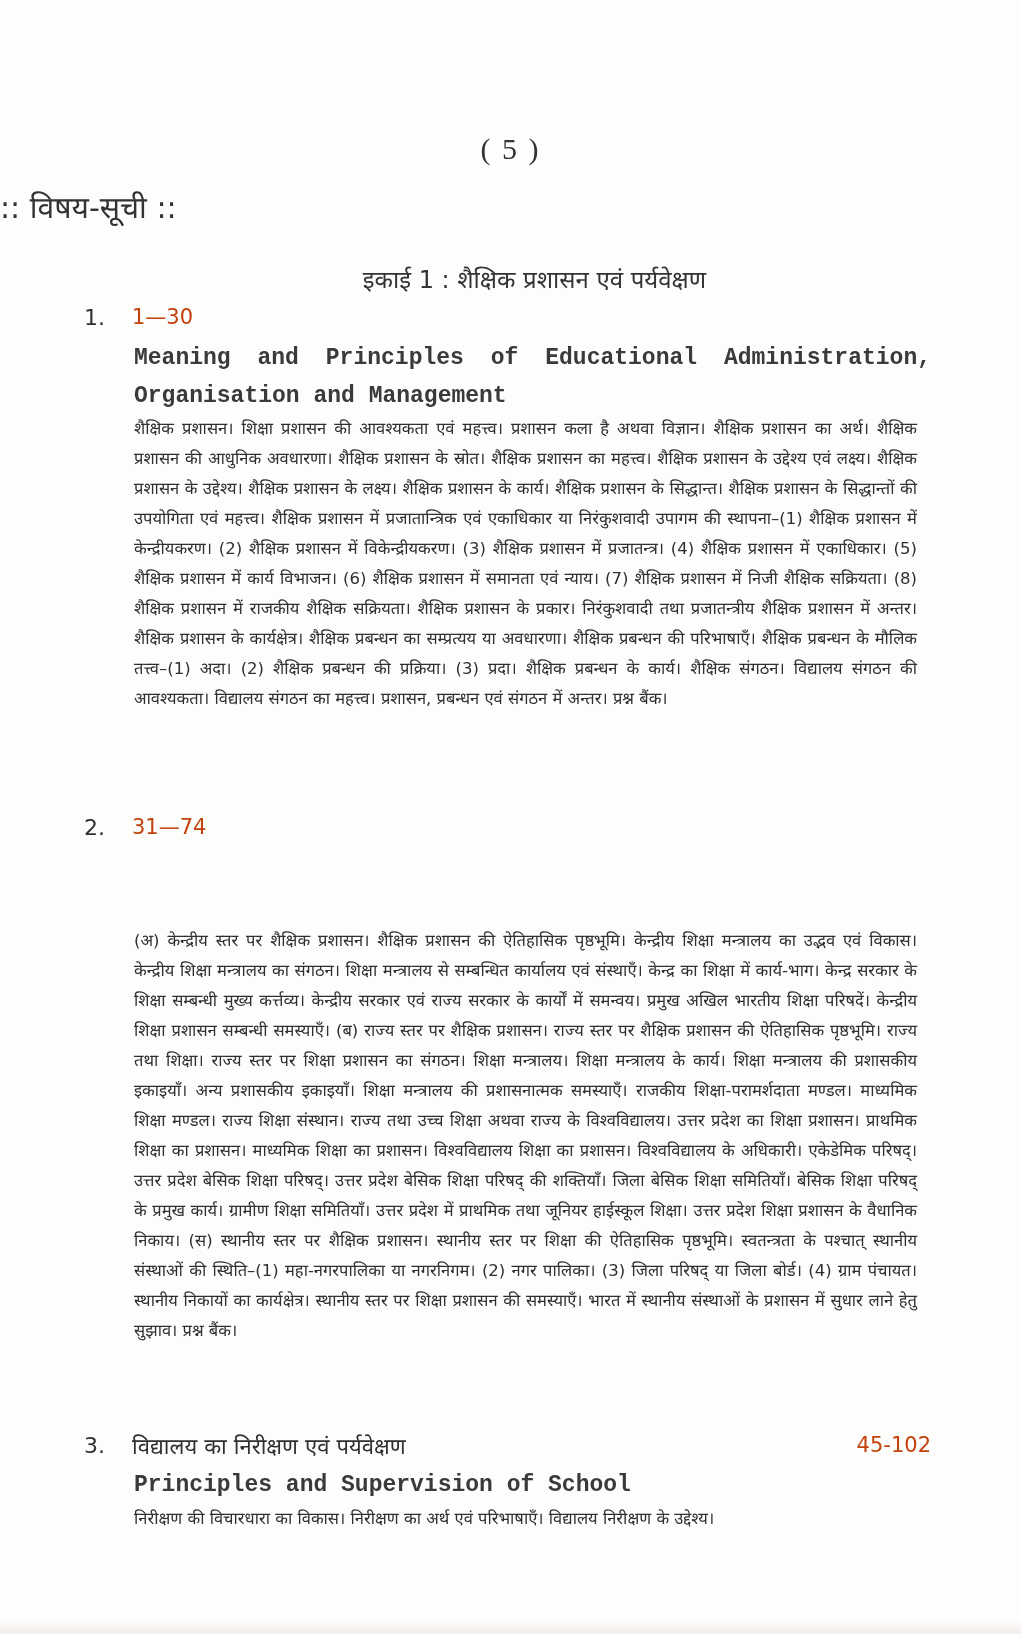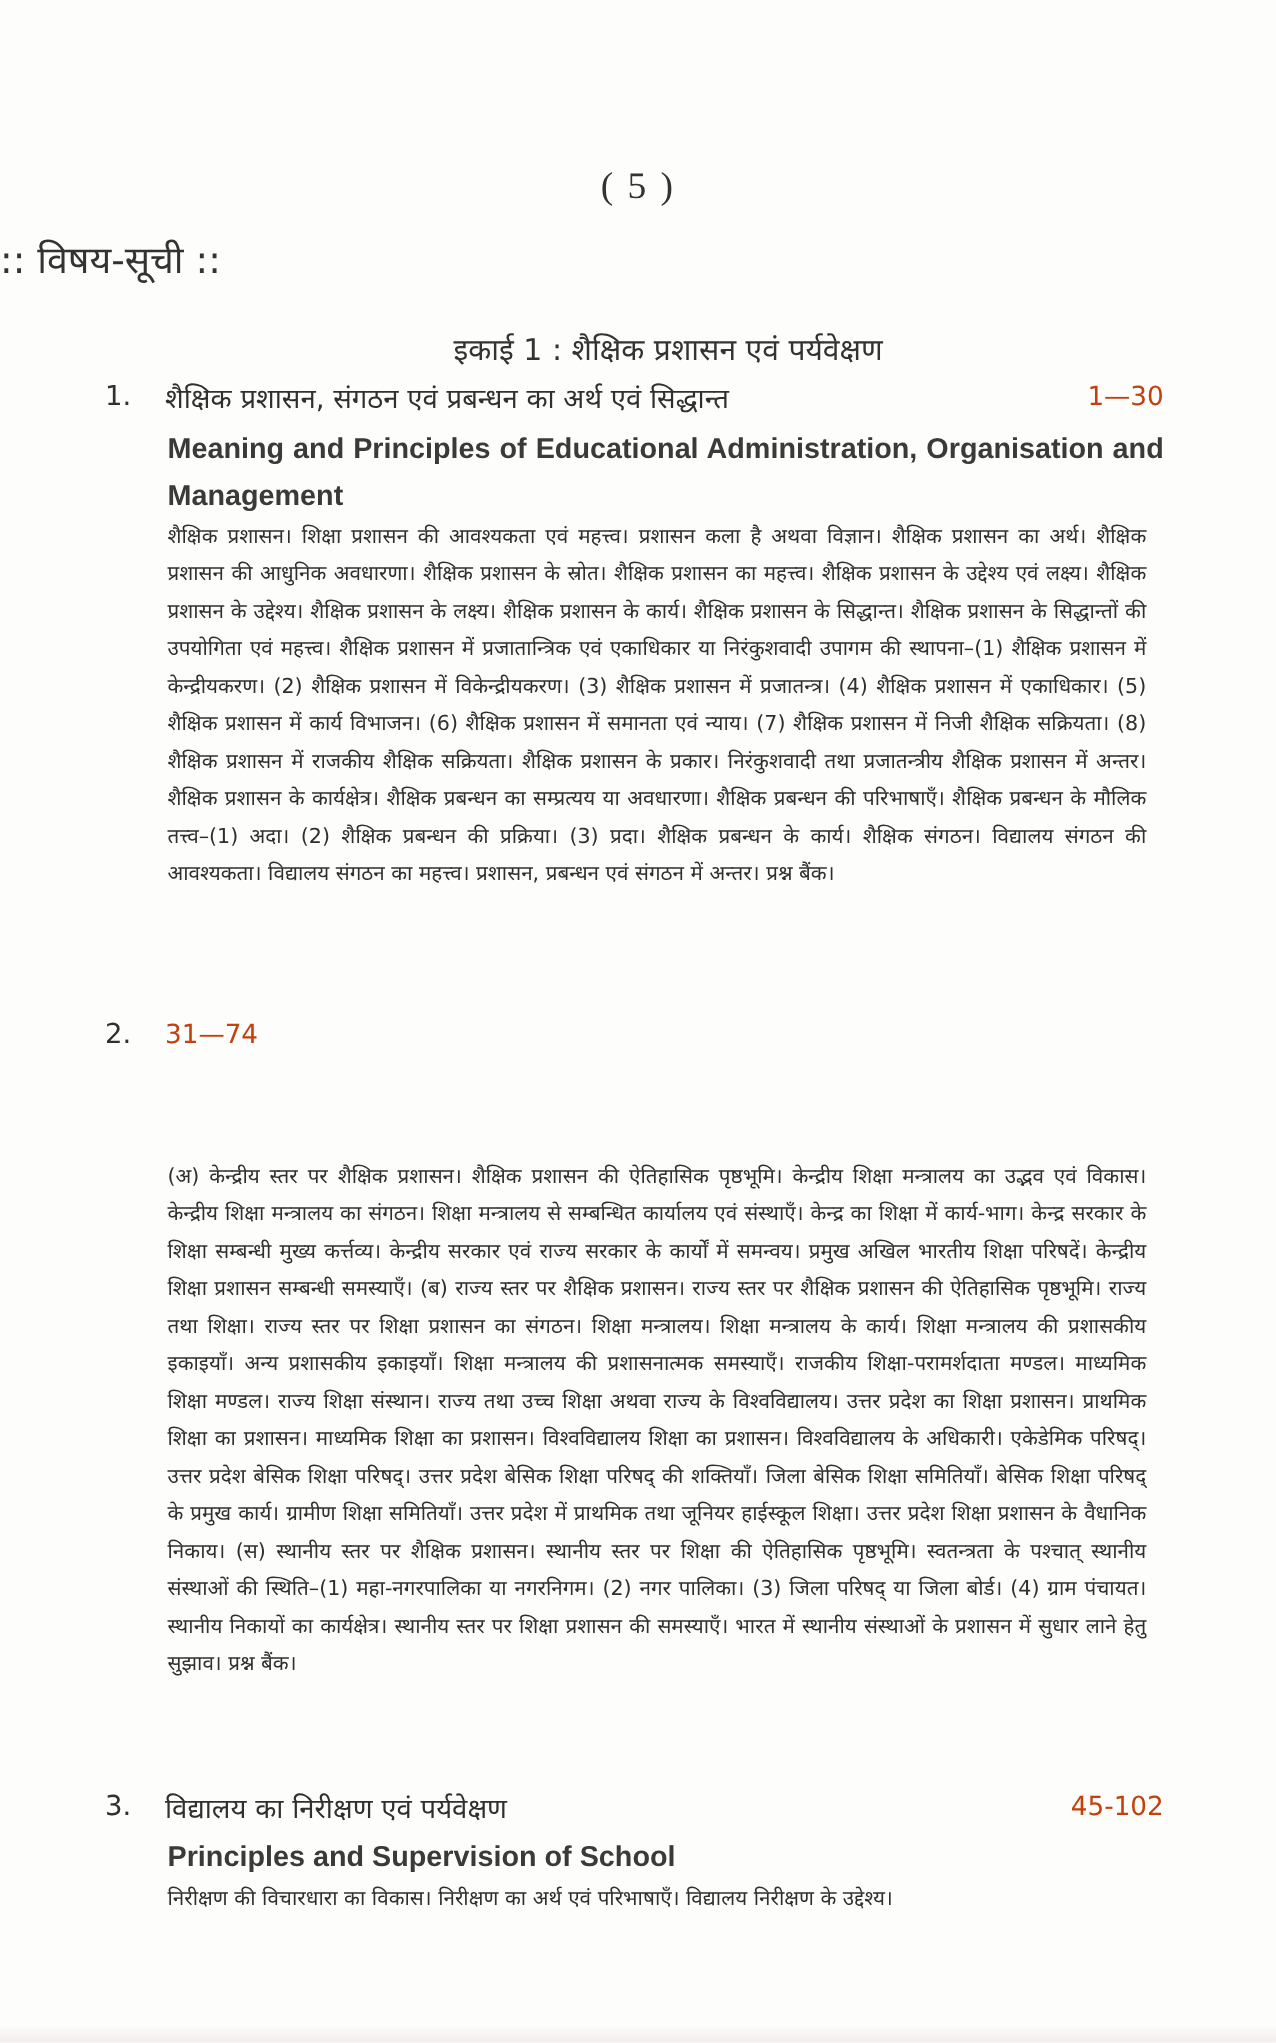--- a/index.html
+++ b/index.html
@@ -28,21 +28,21 @@
     }
     .chapter-title {
       position: absolute; left: 84px; right: 90px; height: 34px;
       font-size: 22px; color: #303030; display: flex; align-items: center;
     }
     .chapter-num { width: 48px; flex: none; }
     .chapter-text { flex: 1; white-space: nowrap; }
     .chapter-pages { flex: none; font-size: 21px; color: #c2410c; }
     .chapter-en {
       position: absolute; left: 134px; right: 90px;
-      font-family: Liberation Sans, sans-serif; font-weight: bold;
+      font-family: Liberation Mono, monospace; font-weight: bold;
       font-size: 23px; line-height: 38px; color: #3a3a3a;
       text-align: justify;
     }
     .chapter-body {
       position: absolute; left: 134px; right: 104px;
       font-size: 16.5px; line-height: 30px; color: #2f2f2f;
       text-align: justify;
     }
     .edge-shadow {
       position: absolute; left: 0; bottom: 0; width: 1021px; height: 14px;
@@ -53,21 +53,20 @@
 <body>
 
 <div class="page">
 
   <div class="page-number">( 5 )</div>
   <div class="toc-title">:: विषय-सूची ::</div>
   <div class="unit-heading">इकाई 1 : शैक्षिक प्रशासन एवं पर्यवेक्षण</div>
 
   <div class="chapter-title" style="top:300px;">
     <span class="chapter-num">1.</span>
-    <span class="chapter-text">शैक्षिक प्रशासन, संगठन एवं प्रबन्धन का अर्थ एवं सिद्धान्त</span>
     <span class="chapter-pages">1—30</span>
   </div>
   <div class="chapter-en" style="top:339px;">Meaning and Principles of Educational Administration, Organisation and Management</div>
   <div class="chapter-body" style="top:414px;">शैक्षिक प्रशासन। शिक्षा प्रशासन की आवश्यकता एवं महत्त्व। प्रशासन कला है अथवा विज्ञान। शैक्षिक प्रशासन का अर्थ। शैक्षिक प्रशासन की आधुनिक अवधारणा। शैक्षिक प्रशासन के स्रोत। शैक्षिक प्रशासन का महत्त्व। शैक्षिक प्रशासन के उद्देश्य एवं लक्ष्य। शैक्षिक प्रशासन के उद्देश्य। शैक्षिक प्रशासन के लक्ष्य। शैक्षिक प्रशासन के कार्य। शैक्षिक प्रशासन के सिद्धान्त। शैक्षिक प्रशासन के सिद्धान्तों की उपयोगिता एवं महत्त्व। शैक्षिक प्रशासन में प्रजातान्त्रिक एवं एकाधिकार या निरंकुशवादी उपागम की स्थापना–(1) शैक्षिक प्रशासन में केन्द्रीयकरण। (2) शैक्षिक प्रशासन में विकेन्द्रीयकरण। (3) शैक्षिक प्रशासन में प्रजातन्त्र। (4) शैक्षिक प्रशासन में एकाधिकार। (5) शैक्षिक प्रशासन में कार्य विभाजन। (6) शैक्षिक प्रशासन में समानता एवं न्याय। (7) शैक्षिक प्रशासन में निजी शैक्षिक सक्रियता। (8) शैक्षिक प्रशासन में राजकीय शैक्षिक सक्रियता। शैक्षिक प्रशासन के प्रकार। निरंकुशवादी तथा प्रजातन्त्रीय शैक्षिक प्रशासन में अन्तर। शैक्षिक प्रशासन के कार्यक्षेत्र। शैक्षिक प्रबन्धन का सम्प्रत्यय या अवधारणा। शैक्षिक प्रबन्धन की परिभाषाएँ। शैक्षिक प्रबन्धन के मौलिक तत्त्व–(1) अदा। (2) शैक्षिक प्रबन्धन की प्रक्रिया। (3) प्रदा। शैक्षिक प्रबन्धन के कार्य। शैक्षिक संगठन। विद्यालय संगठन की आवश्यकता। विद्यालय संगठन का महत्त्व। प्रशासन, प्रबन्धन एवं संगठन में अन्तर। प्रश्न बैंक।</div>
 
   <div class="chapter-title" style="top:810px;">
     <span class="chapter-num">2.</span>
     <span class="chapter-pages">31—74</span>
   </div>
   <div class="chapter-body" style="top:926px;">(अ) केन्द्रीय स्तर पर शैक्षिक प्रशासन। शैक्षिक प्रशासन की ऐतिहासिक पृष्ठभूमि। केन्द्रीय शिक्षा मन्त्रालय का उद्भव एवं विकास। केन्द्रीय शिक्षा मन्त्रालय का संगठन। शिक्षा मन्त्रालय से सम्बन्धित कार्यालय एवं संस्थाएँ। केन्द्र का शिक्षा में कार्य-भाग। केन्द्र सरकार के शिक्षा सम्बन्धी मुख्य कर्त्तव्य। केन्द्रीय सरकार एवं राज्य सरकार के कार्यों में समन्वय। प्रमुख अखिल भारतीय शिक्षा परिषदें। केन्द्रीय शिक्षा प्रशासन सम्बन्धी समस्याएँ। (ब) राज्य स्तर पर शैक्षिक प्रशासन। राज्य स्तर पर शैक्षिक प्रशासन की ऐतिहासिक पृष्ठभूमि। राज्य तथा शिक्षा। राज्य स्तर पर शिक्षा प्रशासन का संगठन। शिक्षा मन्त्रालय। शिक्षा मन्त्रालय के कार्य। शिक्षा मन्त्रालय की प्रशासकीय इकाइयाँ। अन्य प्रशासकीय इकाइयाँ। शिक्षा मन्त्रालय की प्रशासनात्मक समस्याएँ। राजकीय शिक्षा-परामर्शदाता मण्डल। माध्यमिक शिक्षा मण्डल। राज्य शिक्षा संस्थान। राज्य तथा उच्च शिक्षा अथवा राज्य के विश्वविद्यालय। उत्तर प्रदेश का शिक्षा प्रशासन। प्राथमिक शिक्षा का प्रशासन। माध्यमिक शिक्षा का प्रशासन। विश्वविद्यालय शिक्षा का प्रशासन। विश्वविद्यालय के अधिकारी। एकेडेमिक परिषद्। उत्तर प्रदेश बेसिक शिक्षा परिषद्। उत्तर प्रदेश बेसिक शिक्षा परिषद् की शक्तियाँ। जिला बेसिक शिक्षा समितियाँ। बेसिक शिक्षा परिषद् के प्रमुख कार्य। ग्रामीण शिक्षा समितियाँ। उत्तर प्रदेश में प्राथमिक तथा जूनियर हाईस्कूल शिक्षा। उत्तर प्रदेश शिक्षा प्रशासन के वैधानिक निकाय। (स) स्थानीय स्तर पर शैक्षिक प्रशासन। स्थानीय स्तर पर शिक्षा की ऐतिहासिक पृष्ठभूमि। स्वतन्त्रता के पश्चात् स्थानीय संस्थाओं की स्थिति–(1) महा-नगरपालिका या नगरनिगम। (2) नगर पालिका। (3) जिला परिषद् या जिला बोर्ड। (4) ग्राम पंचायत। स्थानीय निकायों का कार्यक्षेत्र। स्थानीय स्तर पर शिक्षा प्रशासन की समस्याएँ। भारत में स्थानीय संस्थाओं के प्रशासन में सुधार लाने हेतु सुझाव। प्रश्न बैंक।</div>

